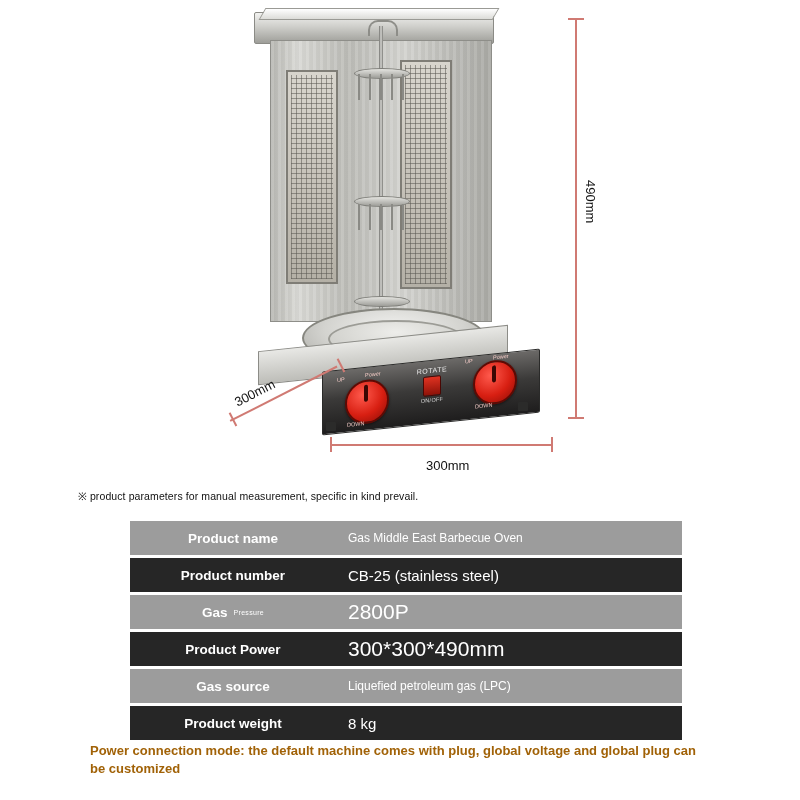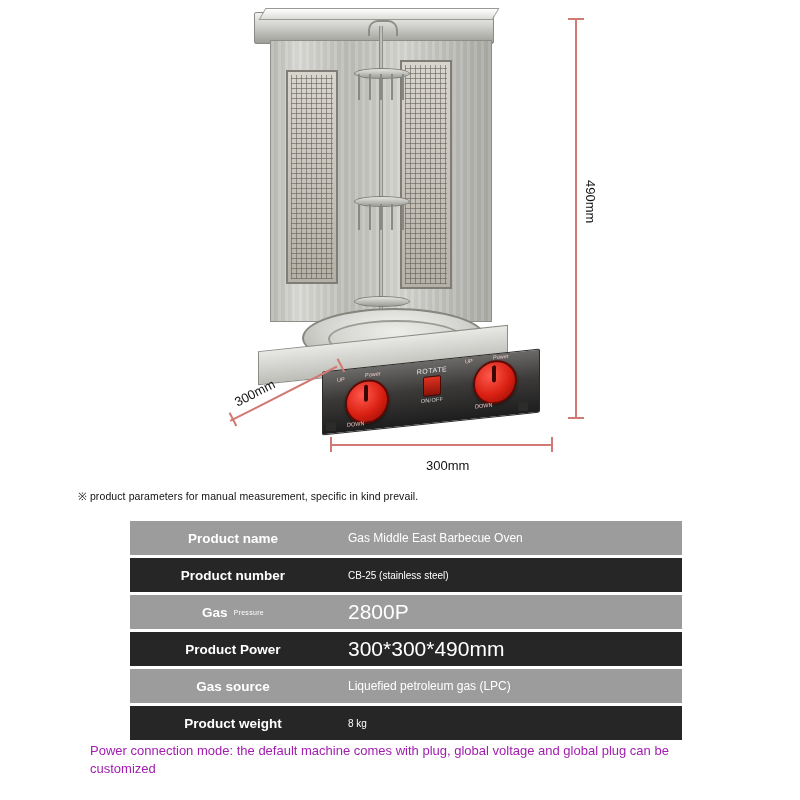--- a/index.html
+++ b/index.html
@@ -250,38 +250,38 @@
     text-align: center;
     font-size: 13.5px;
     font-weight: bold;
   }
   td.v {
     font-size: 12px;
   }
   tr.light td { background: #9c9c9c; }
   tr.dark  td { background: #262626; }
   td.big { font-size: 21px; font-weight: normal; }
-  td.med { font-size: 10px; }
+  td.med { font-size: 15px; }
   .sub {
     font-size: 7px;
     font-weight: normal;
     vertical-align: middle;
     margin-left: 6px;
     letter-spacing: .3px;
   }
 
   
   .footer {
     position: absolute;
     left: 90px; top: 742px;
     width: 620px;
     font-size: 13px;
-    font-weight: normal;
+    font-weight: bold;
     line-height: 1.35;
-    color: #a21caf;
+    color: #a16207;
   }
 </style>
 </head>
 <body>
 
 <div class="product-area">
 
   <div class="machine">
 
     <div class="hood"></div>

